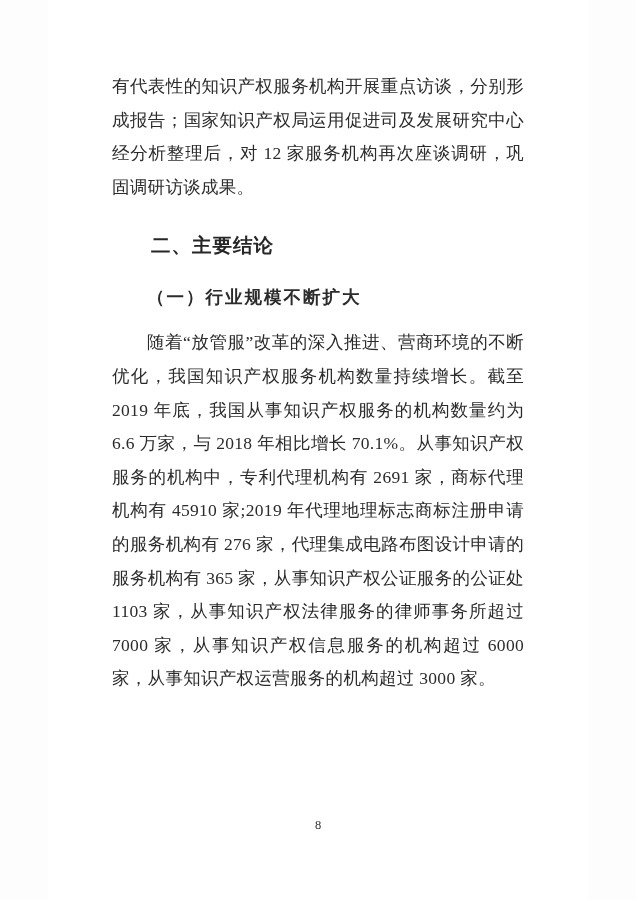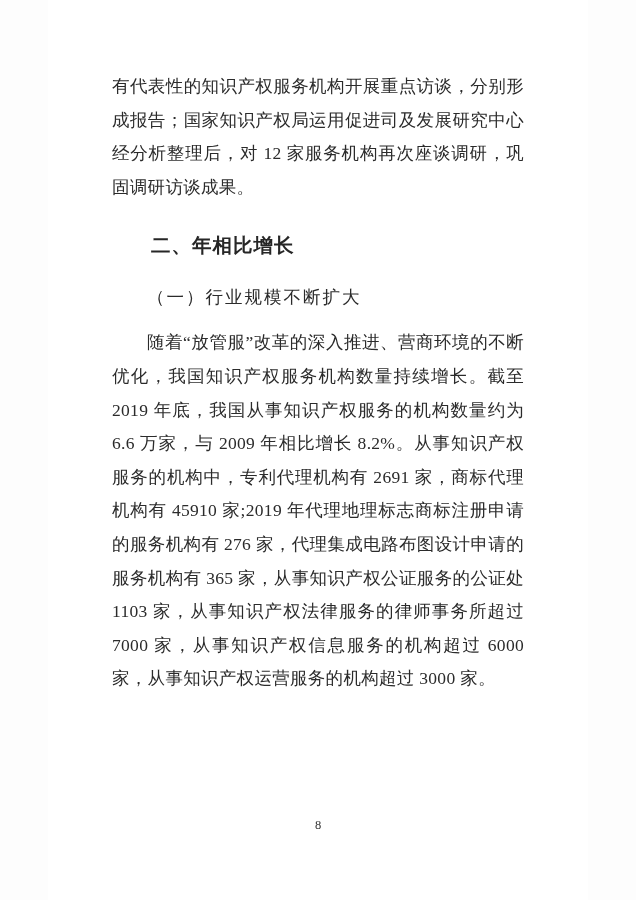--- a/index.html
+++ b/index.html
@@ -42,21 +42,21 @@
     font-size: 19.5px;
     line-height: 26px;
     color: #262626;
     letter-spacing: 1px;
   }
   .subsection-heading {
     margin: 26px 0 0 0;
     padding: 0;
     text-indent: 2em;
     font-family: "Liberation Serif", "DejaVu Serif", serif;
-    font-weight: normal;
+    font-weight: bold;
     font-size: 17.5px;
     line-height: 26px;
     color: #2b2b2b;
     letter-spacing: 2px;
   }
   .paragraph-body {
     margin-top: 16px;
   }
   .page-number {
     position: absolute;
@@ -69,21 +69,21 @@
     font-family: "Liberation Serif", "DejaVu Serif", serif;
   }
 </style>
 </head>
 <body>
 
 <div class="page">
 
   <p class="body-text continuation">有代表性的知识产权服务机构开展重点访谈，分别形成报告；国家知识产权局运用促进司及发展研究中心经分析整理后，对 12 家服务机构再次座谈调研，巩固调研访谈成果。</p>
 
-  <h2 class="section-heading">二、年相比增长</h2>
+  <h2 class="section-heading">二、主要结论</h2>
 
   <h3 class="subsection-heading">（一）行业规模不断扩大</h3>
 
-  <p class="body-text indented paragraph-body">随着“放管服”改革的深入推进、营商环境的不断优化，我国知识产权服务机构数量持续增长。截至 2019 年底，我国从事知识产权服务的机构数量约为 6.6 万家，与 2009 年相比增长 8.2%。从事知识产权服务的机构中，专利代理机构有 2691 家，商标代理机构有 45910 家;2019 年代理地理标志商标注册申请的服务机构有 276 家，代理集成电路布图设计申请的服务机构有 365 家，从事知识产权公证服务的公证处 1103 家，从事知识产权法律服务的律师事务所超过 7000 家，从事知识产权信息服务的机构超过 6000 家，从事知识产权运营服务的机构超过 3000 家。</p>
+  <p class="body-text indented paragraph-body">随着“放管服”改革的深入推进、营商环境的不断优化，我国知识产权服务机构数量持续增长。截至 2019 年底，我国从事知识产权服务的机构数量约为 6.6 万家，与 2018 年相比增长 70.1%。从事知识产权服务的机构中，专利代理机构有 2691 家，商标代理机构有 45910 家;2019 年代理地理标志商标注册申请的服务机构有 276 家，代理集成电路布图设计申请的服务机构有 365 家，从事知识产权公证服务的公证处 1103 家，从事知识产权法律服务的律师事务所超过 7000 家，从事知识产权信息服务的机构超过 6000 家，从事知识产权运营服务的机构超过 3000 家。</p>
 
   <div class="page-number">8</div>
 
 </div>
 
 </body></html>

